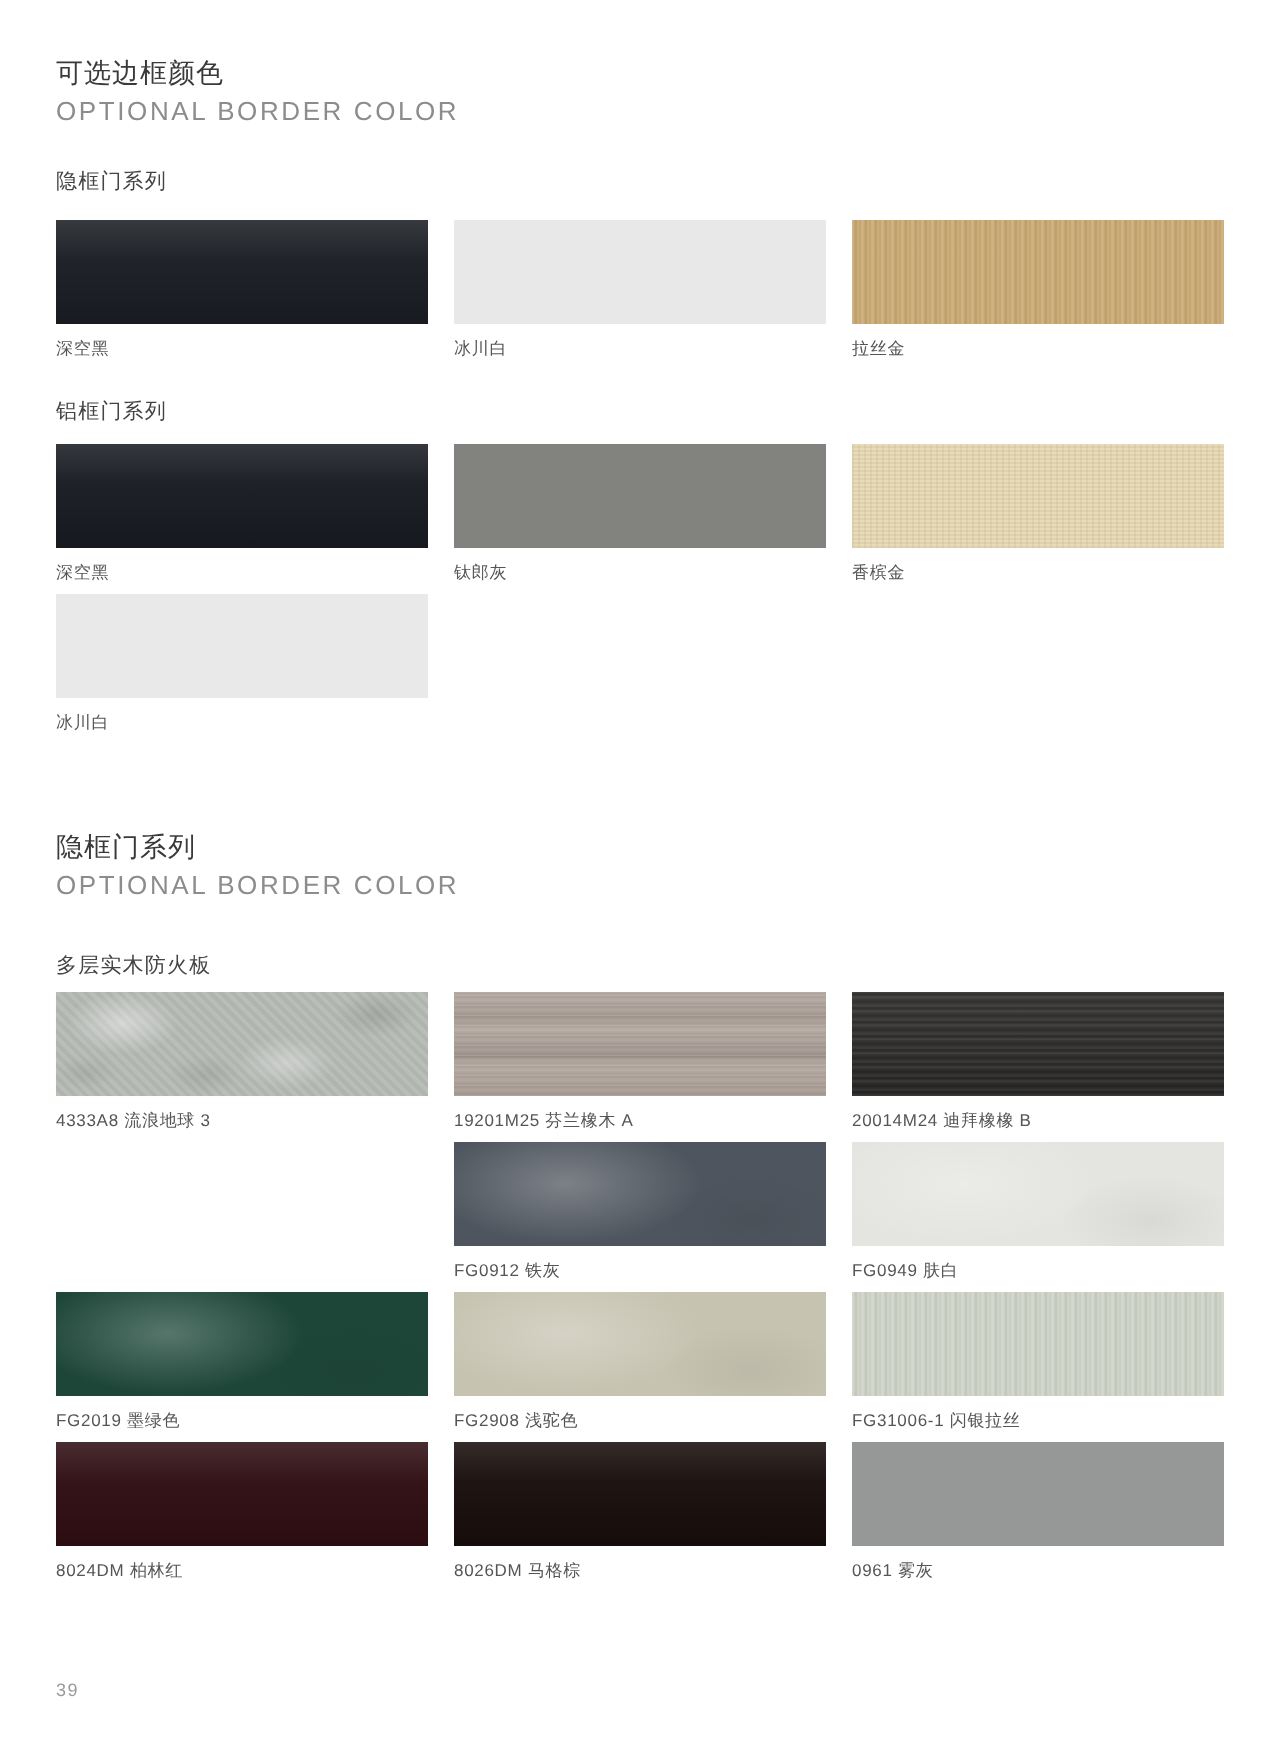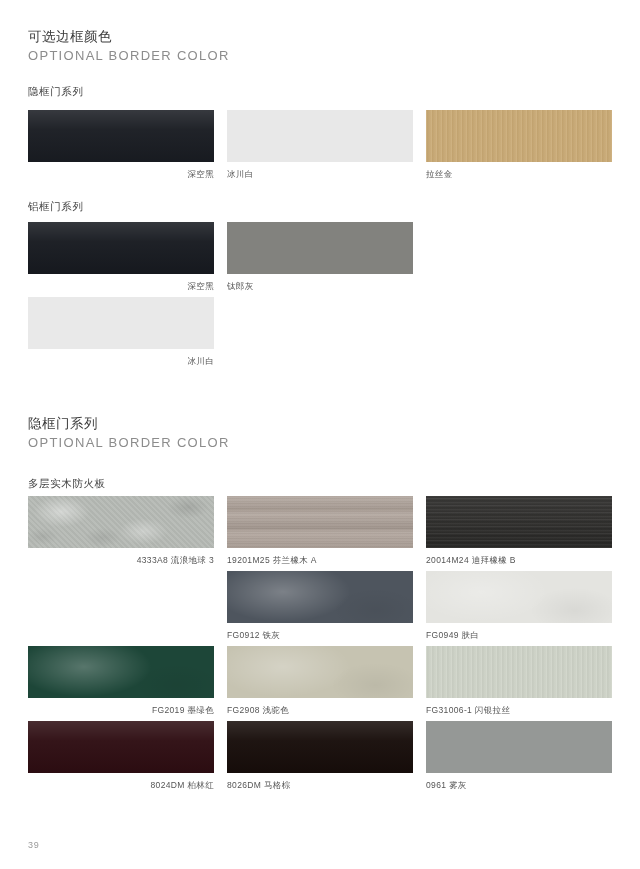--- a/index.html
+++ b/index.html
@@ -60,21 +60,21 @@
     position: absolute;
     left: 0;
     width: 640px;
     height: 70px;
   }
   .swatch {
     position: absolute;
     top: 0;
     width: 186px;
   }
-  .swatch.col0 { left: 28px; text-align: right; }
+  .swatch.col0 { left: 28px; }
   .swatch.col1 { left: 227px; }
   .swatch.col2 { left: 426px; }
 
   .chip {
     width: 186px;
     height: 52px;
     display: block;
     position: relative;
     overflow: hidden;
   }
@@ -233,20 +233,24 @@
 
   <div class="swatch-row" style="top:222px;">
     <div class="swatch col0">
       <span class="chip tex-gloss" style="background:#171a20;"></span>
       <span class="chip-label">深空黑</span>
     </div>
     <div class="swatch col1">
       <span class="chip tex-flat" style="background:#82827e;"></span>
       <span class="chip-label">钛郎灰</span>
     </div>
+    <div class="swatch col2">
+      <span class="chip tex-speckle" style="background:#e6d7b0;"></span>
+      <span class="chip-label">香槟金</span>
+    </div>
   </div>
 
   <div class="swatch-row" style="top:297px;">
     <div class="swatch col0">
       <span class="chip tex-flat" style="background:#e9e9e9;"></span>
       <span class="chip-label">冰川白</span>
     </div>
   </div>
 
   <div class="section-head" style="top:415px;">

